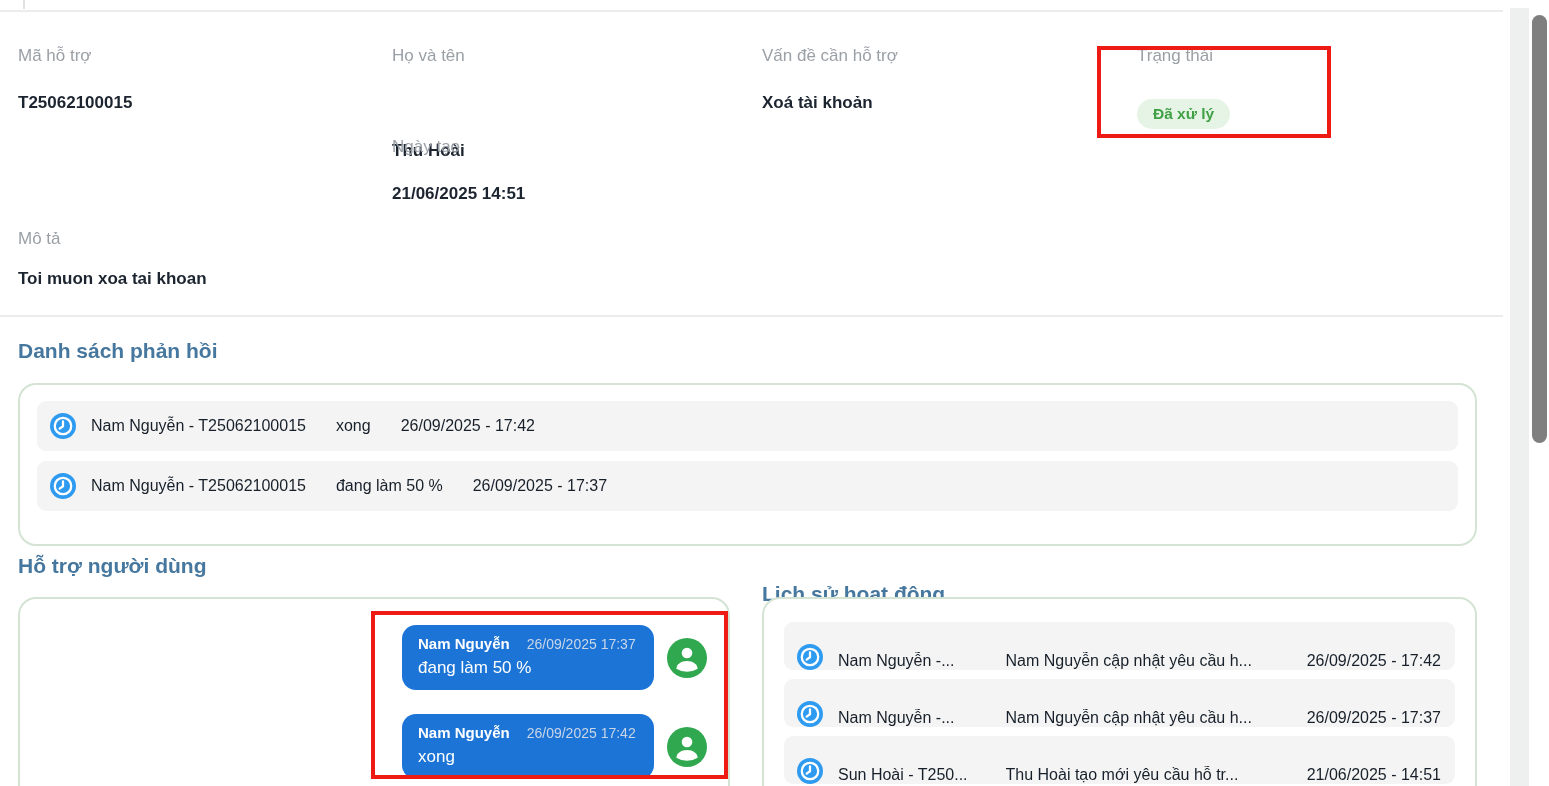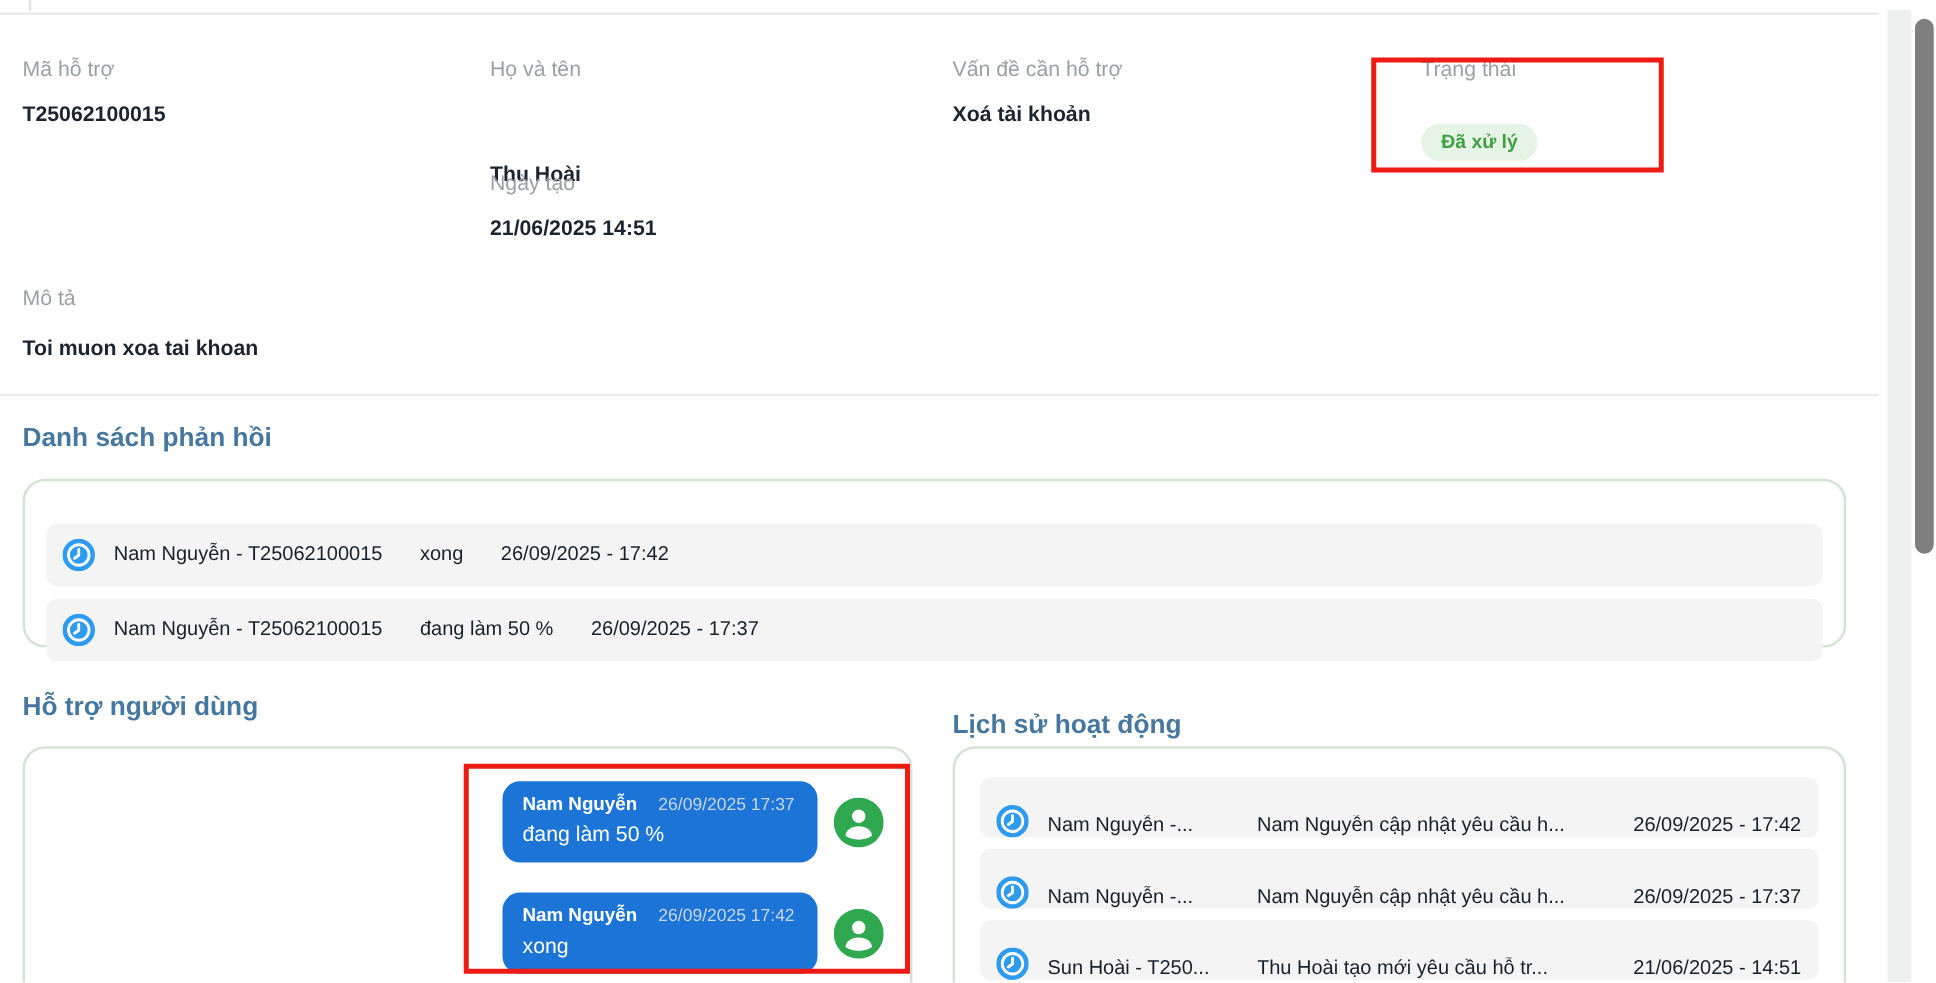--- a/index.html
+++ b/index.html
@@ -16,34 +16,34 @@
   .top-divider { position:absolute; left:0; top:10px; width:1503px; height:2px; background:#ececec; }
   .top-tick { position:absolute; left:23px; top:0; width:2px; height:9px; background:#e2e2e2; }
 
   
   .gutter { position:absolute; left:1510px; top:8px; width:19px; height:778px; background:#eeefef; }
   .scroll-thumb { position:absolute; left:1532px; top:15px; width:15px; height:428px; background:#7f7f7f; border-radius:8px; }
 
   
   .fgroup { position:absolute; display:flex; flex-direction:column; }
   .flabel { color:#9aa0a6; font-size:17px; line-height:22px; }
-  .fvalue { color:#1c2430; font-size:17px; font-weight:700; line-height:22px; margin-top:14px; }
+  .fvalue { color:#1c2430; font-size:17px; font-weight:700; line-height:22px; margin-top:25px; }
 
   .badge { display:inline-block; font-size:15.5px; font-weight:700; border-radius:15px; padding:6px 16px; margin-top:32px; width:max-content; }
   .badge-level { background:#dde7fd; color:#2160e8; }
   .badge-status { background:#e6f4e6; color:#3fa044; }
 
   .divider-2 { position:absolute; left:0; top:315px; width:1503px; height:2px; background:#ececec; }
 
   .section-title { position:absolute; color:#46779e; font-size:21px; font-weight:700; line-height:26px; }
 
   .panel { position:absolute; background:#ffffff; border:2px solid #d4e4d4; border-radius:18px; }
 
   
-  .feedback-box { left:18px; top:383px; width:1459px; height:135px; padding:34px 17px 17px 17px; }
+  .feedback-box { left:18px; top:383px; width:1459px; height:163px; padding:16px 17px 17px 17px; }
   .fb-row { display:flex; align-items:center; height:50px; background:#f4f4f4; border-radius:9px; padding:0 16px 0 13px; margin-bottom:10px; }
   .fb-row:last-child { margin-bottom:0; }
   .row-text { font-size:16px; color:#17202a; margin-left:15px; white-space:nowrap; }
   .row-msg { margin-left:30px; }
   .row-time { margin-left:30px; }
 
   
   .chat-box { left:18px; top:597px; width:712px; height:210px; padding:26px 18px 0 18px; display:flex; flex-direction:column; align-items:flex-end; }
   .chat-row { display:flex; align-items:center; margin-bottom:24px; }
   .bubble { background:#1b74d6; border-radius:14px; padding:10px 16px 12px 16px; min-width:252px; }
@@ -153,21 +153,21 @@
         <div class="bubble-text">xong</div>
       </div>
       <svg class="icon-avatar chat-avatar" width="40" height="40" viewBox="0 0 24 24">
         <circle cx="12" cy="12" r="12" fill="#2fa84f"></circle>
         <circle cx="12" cy="9" r="3.2" fill="#ffffff"></circle>
         <path d="M12 13.8 c-3.7 0 -6.1 1.9 -6.4 4.6 a12 12 0 0 0 12.8 0 C18.1 15.7 15.7 13.8 12 13.8 Z" fill="#ffffff"></path>
       </svg>
     </div>
   </div>
 
-  <div class="section-title" style="left:762px; top:567px;">Lịch sử hoạt động</div>
+  <div class="section-title" style="left:762px; top:581px;">Lịch sử hoạt động</div>
   <div class="panel history-box">
     <div class="hist-row">
       <svg class="icon-clock" width="26" height="26" viewBox="0 0 24 24">
         <circle cx="12" cy="12" r="12" fill="#2e9bf0"></circle>
         <circle cx="12" cy="12" r="7.6" fill="none" stroke="#ffffff" stroke-width="2.1"></circle>
         <path d="M12 7.8 V12.2 L8.9 14.4" stroke="#ffffff" stroke-width="2.1" fill="none" stroke-linecap="round" stroke-linejoin="round"></path>
       </svg>
       <span class="hist-name">Nam Nguyễn -...</span>
       <span class="hist-action">Nam Nguyễn cập nhật yêu cầu h...</span>
       <span class="hist-time">26/09/2025 - 17:42</span>

